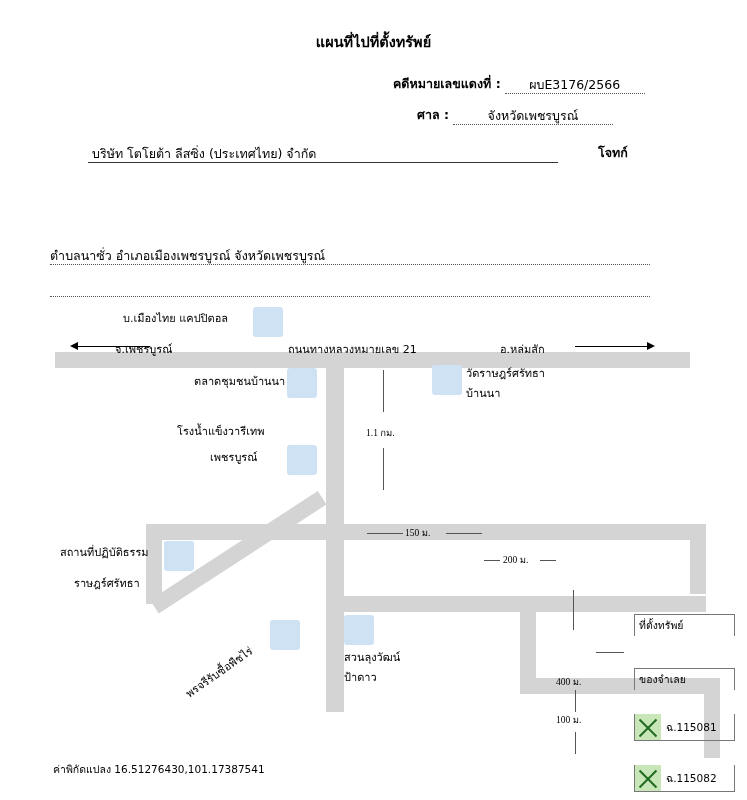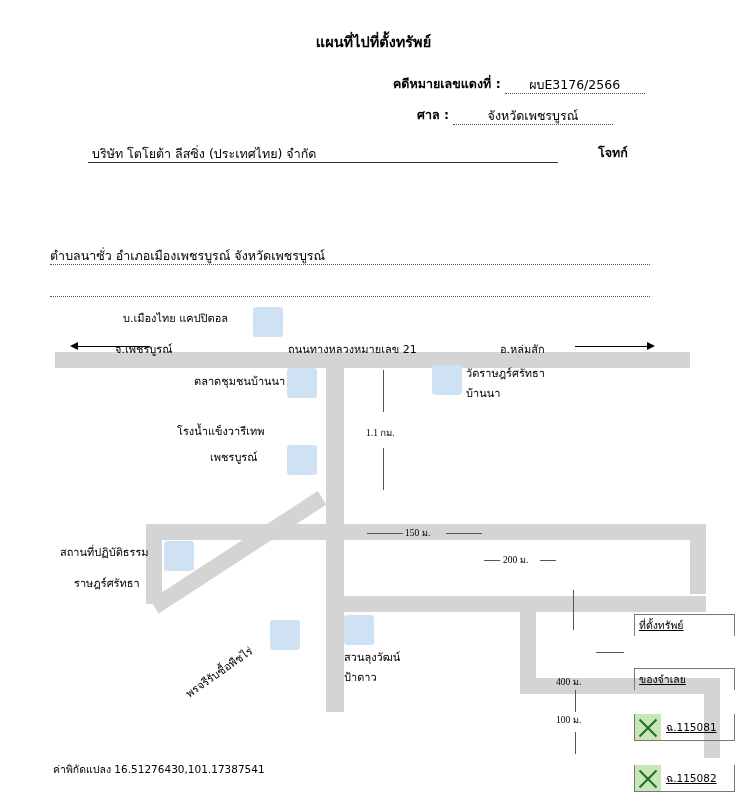--- a/index.html
+++ b/index.html
@@ -85,21 +85,20 @@
     transform-origin: left bottom;
     white-space: nowrap;
   }
 
   .legend {
     position: absolute;
     right: 12px;
     bottom: 8px;
     width: 101px;
     font-size: 10.5px;
-    text-decoration: underline;
   }
   .legend-line { border: 1px solid #777; border-bottom: none; padding: 2px 4px; }
   .legend-row { display: flex; align-items: center; border: 1px solid #777; border-top: none; margin-top: 24px; }
   .xmark {
     width: 26px; height: 26px;
     background: #c8e6b8;
     position: relative;
     flex: 0 0 auto;
     margin: 0;
   }

